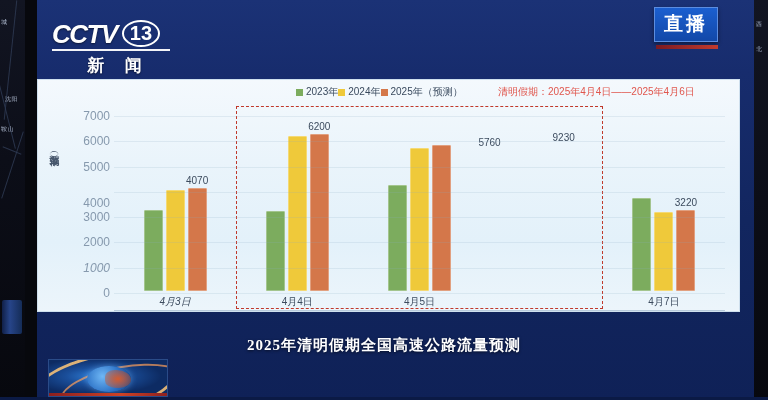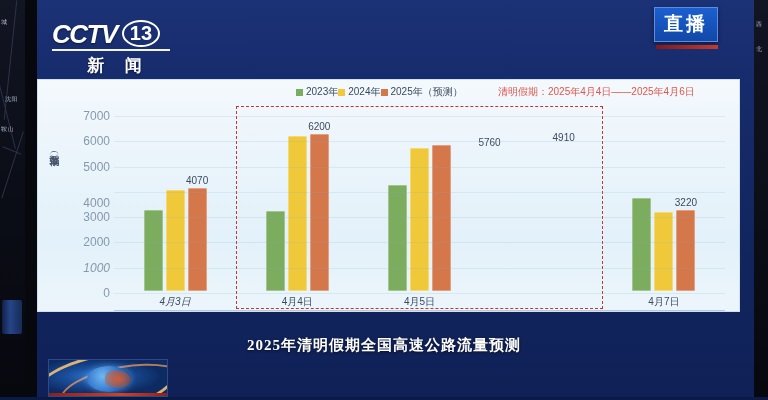--- a/index.html
+++ b/index.html
@@ -296,21 +296,21 @@
           </div>
           <div class="bar-label" style="left: calc(50% + 22px); top: 29px; margin-left: 48px;">5760</div>
           <div class="group" style="left: 40%; width: 20%;">
             <div class="group-bars">
               <div class="bar" title="2023年 4月5日: 4180" style="height: 105.694px; background: rgb(124, 172, 94);"></div>
               <div class="bar" title="2024年 4月5日: 5660" style="height: 143.117px; background: rgb(239, 201, 58);"></div>
               <div class="bar" title="2025年（预测） 4月5日: 5760" style="height: 145.646px; background: rgb(212, 119, 74);"></div>
             </div>
             <div class="xlabel">4月5日</div>
           </div>
-          <div class="bar-label" style="left: calc(70% + 22px); top: 24.1014px;">4910</div>
+          <div class="bar-label" style="left: calc(70% + 22px); top: 24.1014px;">9230</div>
           <div class="bar-label" style="left: calc(90% + 22px); top: 88.58px;">3220</div>
           <div class="group" style="left: 80%; width: 20%;">
             <div class="group-bars">
               <div class="bar" title="2023年 4月7日: 3680" style="height: 93.0514px; background: rgb(124, 172, 94);"></div>
               <div class="bar" title="2024年 4月7日: 3120" style="height: 78.8914px; background: rgb(239, 201, 58);"></div>
               <div class="bar" title="2025年（预测） 4月7日: 3220" style="height: 81.42px; background: rgb(212, 119, 74);"></div>
             </div>
             <div class="xlabel">4月7日</div>
           </div>
         </div>

